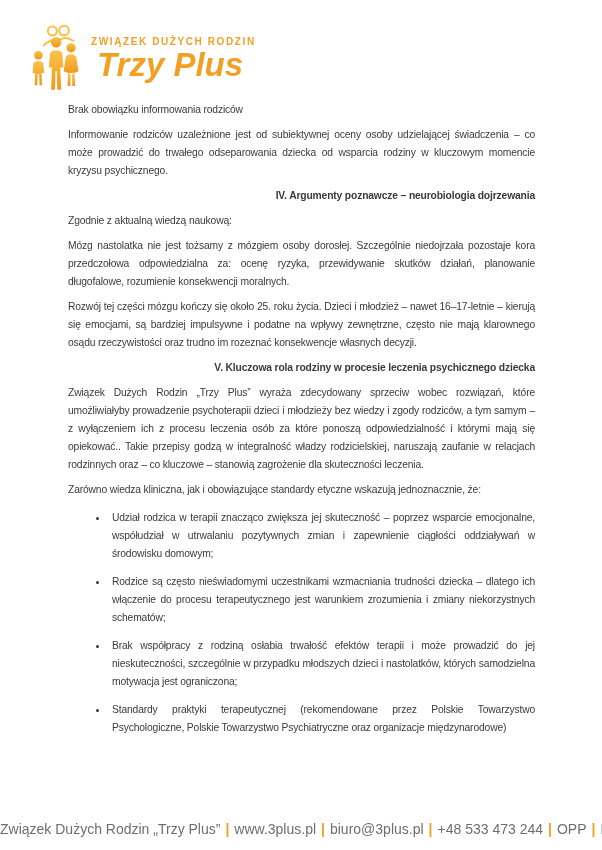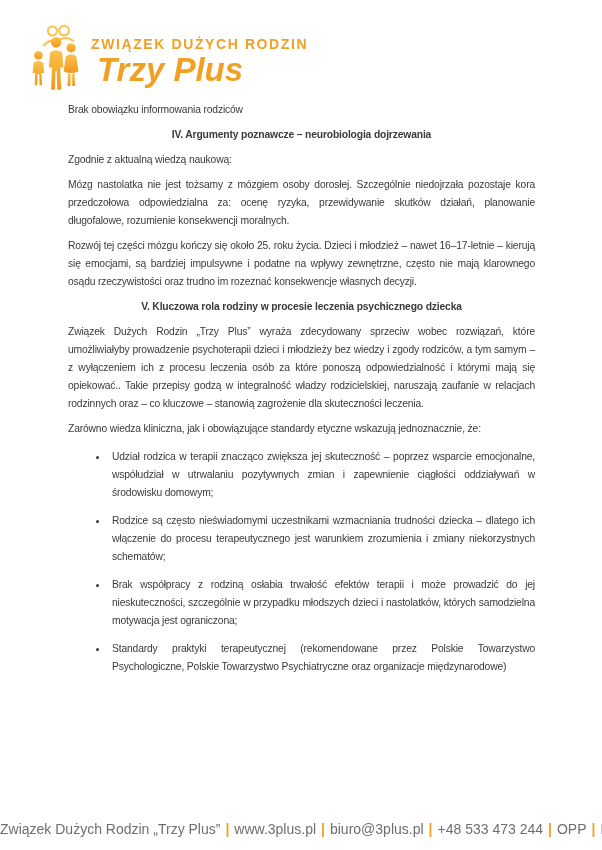--- a/index.html
+++ b/index.html
@@ -9,40 +9,40 @@
     background:#ffffff;
     overflow:hidden;
     font-family:"Liberation Sans", sans-serif;
     color:#3a3a3a;
   }
   
   .logo{position:absolute;top:23px;left:30px;display:flex;align-items:flex-start;}
   .logo-icon{width:56px;height:72px;flex:0 0 auto;}
   .logo-text{margin-left:5px;padding-top:13px;}
   .logo-org{
-    font-size:14px;font-weight:bold;letter-spacing:1.6px;
+    font-size:10px;font-weight:bold;letter-spacing:1.6px;
     color:#F2A024;white-space:nowrap;
   }
   .logo-brand{
     font-family:Liberation Sans, sans-serif;
     font-style:italic;font-weight:bold;
     font-size:33px;line-height:1.05;
     color:#F2A024;margin-top:1px;margin-left:6px;
     white-space:nowrap;
   }
   
   .content{
     position:absolute;left:68px;right:67px;top:101px;
     font-size:10.3px;line-height:18px;letter-spacing:-0.15px;
     text-align:justify;
   }
   .content p{margin:0 0 7px 0;}
   .content h2{
     font-size:10.3px;line-height:18px;font-weight:bold;
-    margin:5px 0 7px 0;text-align:center;
+    margin:5px 0 7px 0;text-align:right;
   }
   .content ul{margin:10px 0 0 0;padding:0 0 0 40px;list-style:disc outside;}
   .content li{margin:0 0 10px 0;padding-left:4px;}
   .content li::marker{color:#3a3a3a;font-size:9px;}
   
   .footer{
     position:absolute;left:0;right:0;bottom:13px;
     text-align:center;font-size:14px;letter-spacing:0;
     color:#6e6e6e;white-space:nowrap;
   }
@@ -86,20 +86,21 @@
       </g>
     </svg>
     <div class="logo-text">
       <div class="logo-org">ZWIĄZEK DUŻYCH RODZIN</div>
       <div class="logo-brand">Trzy Plus</div>
     </div>
   </div>
 
   <div class="content">
     <p>Brak obowiązku informowania rodziców</p>
+    <p>Informowanie rodziców uzależnione jest od subiektywnej oceny osoby udzielającej świadczenia – co może prowadzić do trwałego odseparowania dziecka od wsparcia rodziny w kluczowym momencie kryzysu psychicznego.</p>
     <h2>IV. Argumenty poznawcze – neurobiologia dojrzewania</h2>
     <p>Zgodnie z aktualną wiedzą naukową:</p>
     <p>Mózg nastolatka nie jest tożsamy z mózgiem osoby dorosłej. Szczególnie niedojrzała pozostaje kora przedczołowa odpowiedzialna za: ocenę ryzyka, przewidywanie skutków działań, planowanie długofalowe, rozumienie konsekwencji moralnych.</p>
     <p>Rozwój tej części mózgu kończy się około 25. roku życia. Dzieci i młodzież – nawet 16–17-letnie – kierują się emocjami, są bardziej impulsywne i podatne na wpływy zewnętrzne, często nie mają klarownego osądu rzeczywistości oraz trudno im rozeznać konsekwencje własnych decyzji.</p>
     <h2>V. Kluczowa rola rodziny w procesie leczenia psychicznego dziecka</h2>
     <p>Związek Dużych Rodzin „Trzy Plus” wyraża zdecydowany sprzeciw wobec rozwiązań, które umożliwiałyby prowadzenie psychoterapii dzieci i młodzieży bez wiedzy i zgody rodziców, a tym samym – z wyłączeniem ich z procesu leczenia osób za które ponoszą odpowiedzialność i którymi mają się opiekować.. Takie przepisy godzą w integralność władzy rodzicielskiej, naruszają zaufanie w relacjach rodzinnych oraz – co kluczowe – stanowią zagrożenie dla skuteczności leczenia.</p>
     <p>Zarówno wiedza kliniczna, jak i obowiązujące standardy etyczne wskazują jednoznacznie, że:</p>
     <ul>
       <li>Udział rodzica w terapii znacząco zwiększa jej skuteczność – poprzez wsparcie emocjonalne, współudział w utrwalaniu pozytywnych zmian i zapewnienie ciągłości oddziaływań w środowisku domowym;</li>
       <li>Rodzice są często nieświadomymi uczestnikami wzmacniania trudności dziecka – dlatego ich włączenie do procesu terapeutycznego jest warunkiem zrozumienia i zmiany niekorzystnych schematów;</li>

